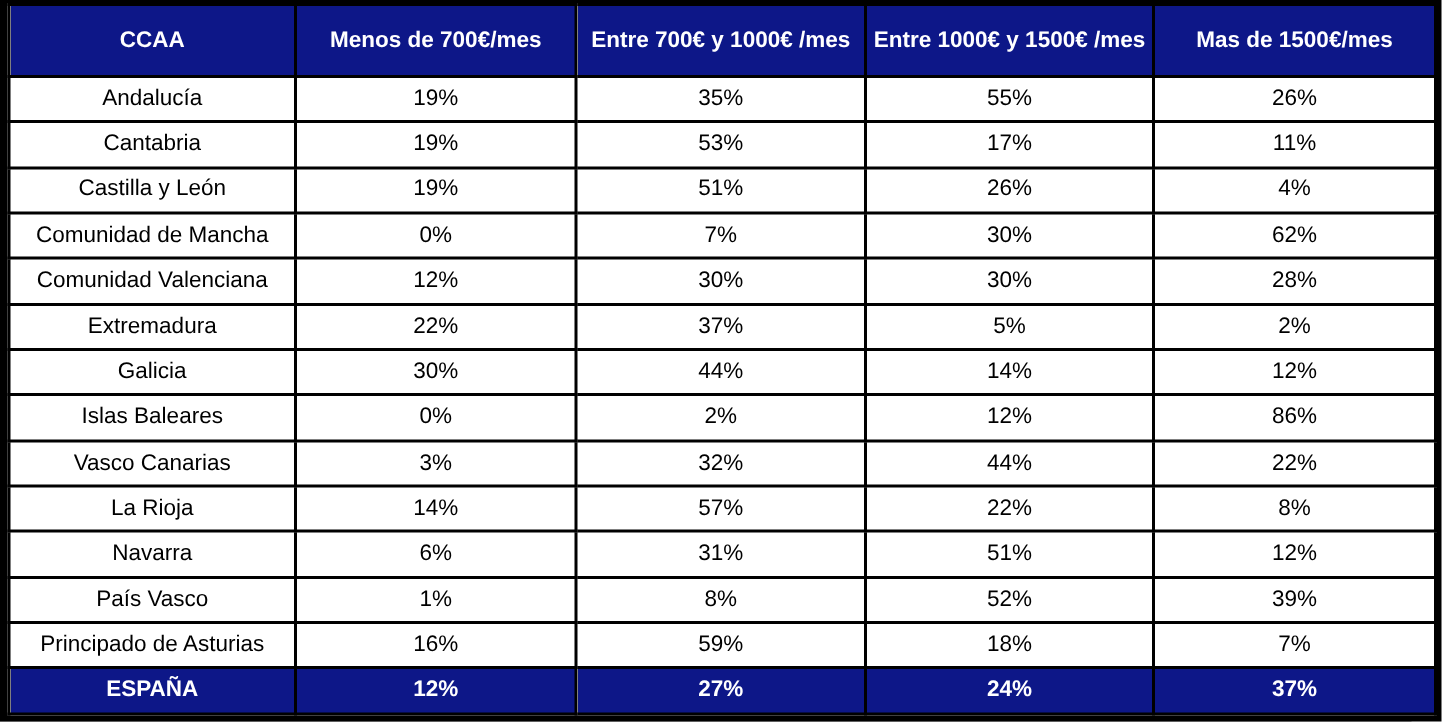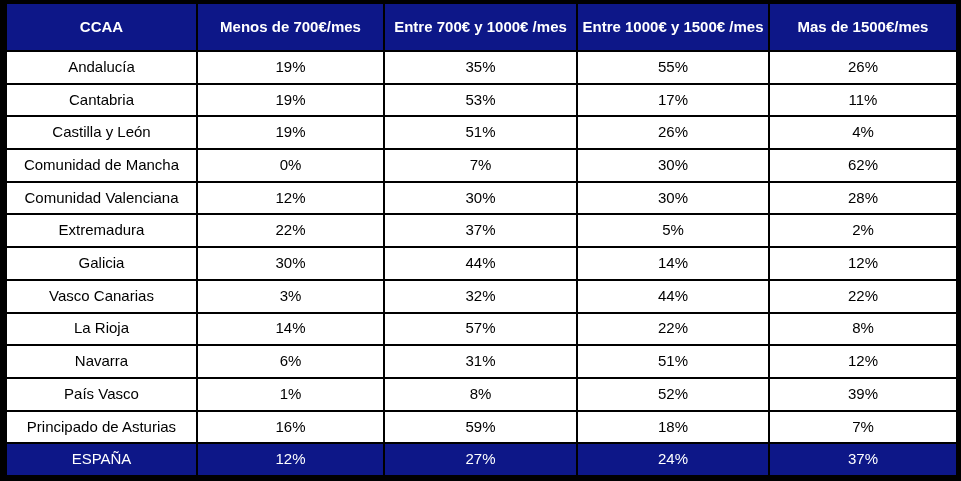--- a/index.html
+++ b/index.html
@@ -42,21 +42,21 @@
   thead th:not(:nth-child(4)) { white-space: nowrap; }
   tbody td {
     background: var(--row-bg, #ffffff);
     color: var(--body-text, #000000);
     height: 21px;
     white-space: nowrap;
   }
   tbody tr.total-row td {
     background: var(--header-bg, #0d1788);
     color: var(--header-text, #ffffff);
-    font-weight: normal;
+    font-weight: bold;
   }
 </style>
 </head>
 <body>
 
 <div class="canvas">
   <table class="ccaa-table">
     <colgroup>
       <col style="width:191px">
       <col style="width:187px">
@@ -117,20 +117,27 @@
           <td>2%</td>
         </tr>
         <tr>
           <td>Galicia</td>
           <td>30%</td>
           <td>44%</td>
           <td>14%</td>
           <td>12%</td>
         </tr>
         <tr>
+          <td>Islas Baleares</td>
+          <td>0%</td>
+          <td>2%</td>
+          <td>12%</td>
+          <td>86%</td>
+        </tr>
+        <tr>
           <td>Vasco Canarias</td>
           <td>3%</td>
           <td>32%</td>
           <td>44%</td>
           <td>22%</td>
         </tr>
         <tr>
           <td>La Rioja</td>
           <td>14%</td>
           <td>57%</td>

